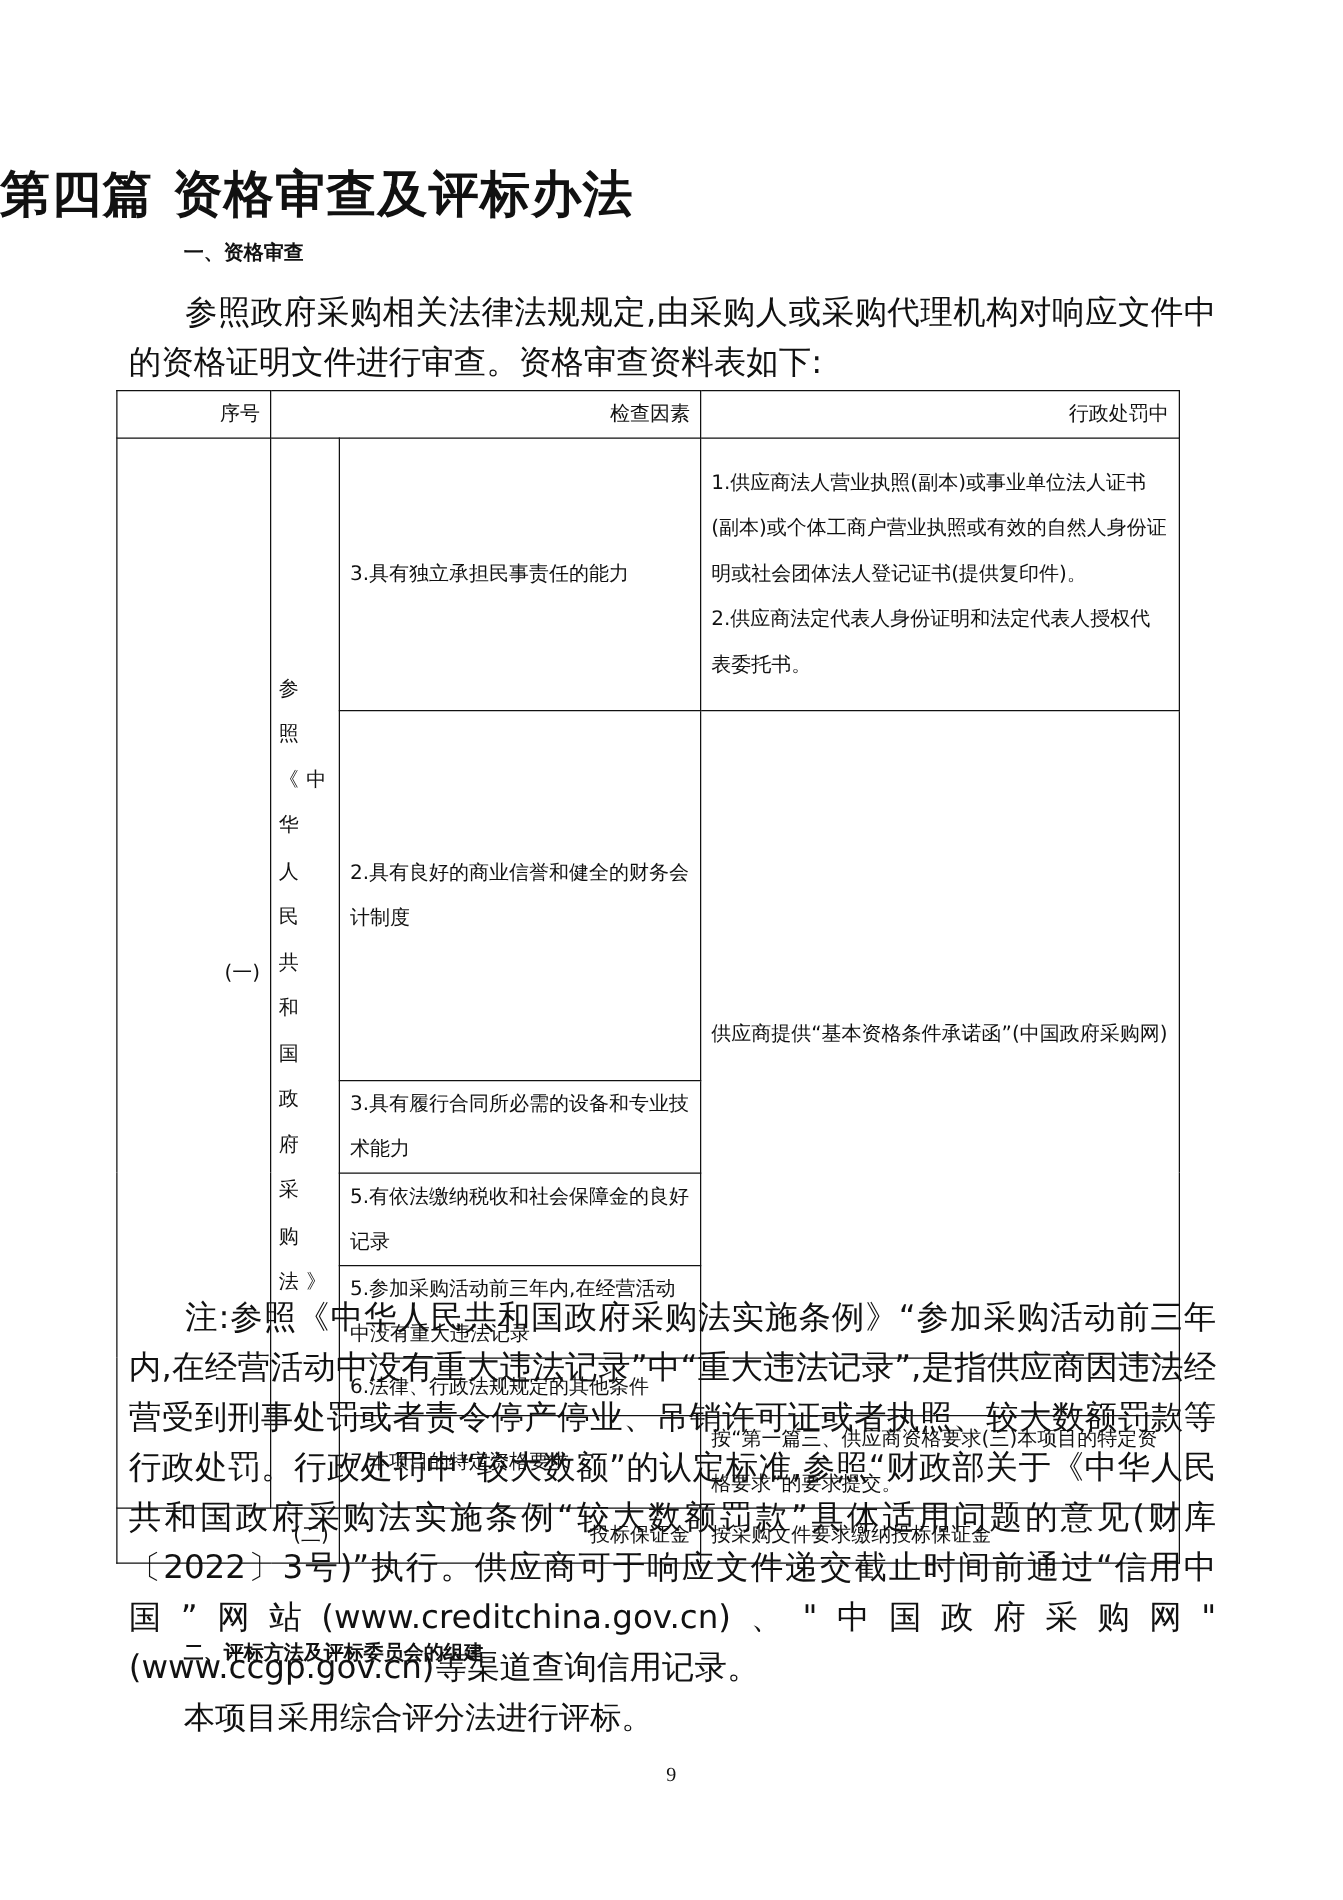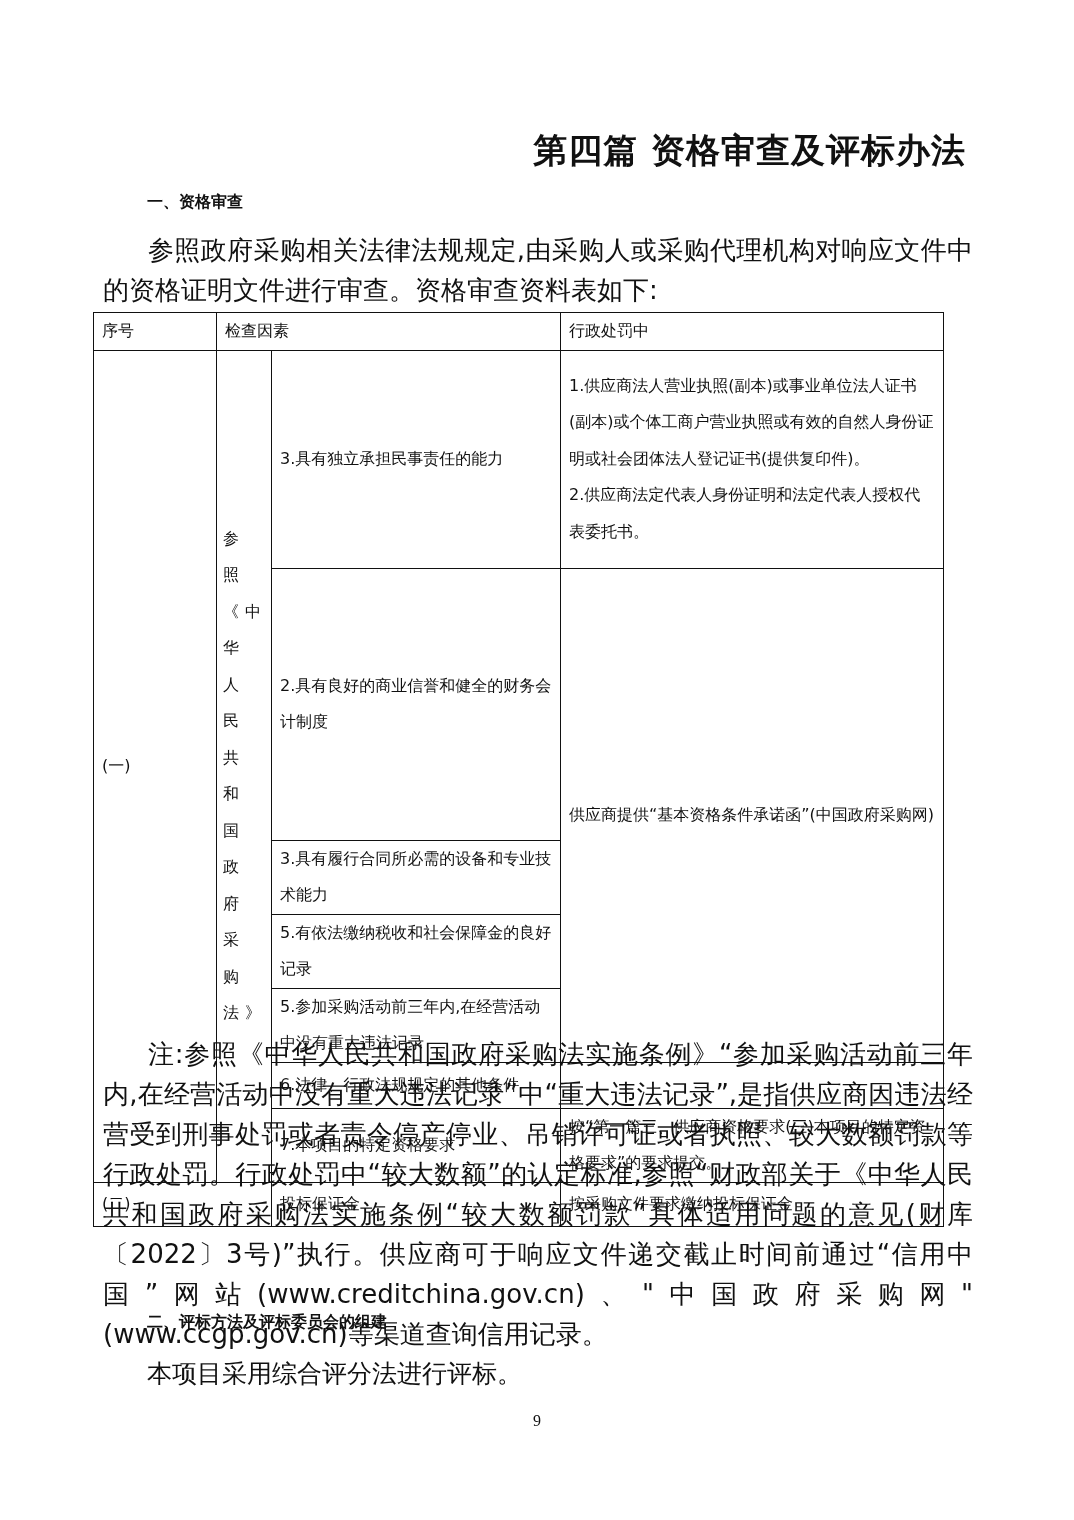--- a/index.html
+++ b/index.html
@@ -1,42 +1,42 @@
 <!DOCTYPE html>
 <html><head>
   <meta charset="utf-8">
   <style>
     html, body { margin: 0; padding: 0; background: #ffffff; }
     body {
       width: 1074px; height: 1520px; position: relative; overflow: hidden;
       font-family: "DejaVu Sans", "Liberation Sans", sans-serif; color: #111;
     }
     .title {
-      position: absolute; top: 128px; left: 0; width: 966px; text-align: right;
-      font-size: 34px; font-weight: bold; letter-spacing: 1px;
+      position: absolute; top: 128px; left: 0; width: 966px; text-align: left;
+      font-size: 40px; font-weight: bold; letter-spacing: 1px;
     }
     .h2 {
       position: absolute; left: 147px; font-size: 16px; font-weight: bold;
     }
     .para {
       position: absolute; left: 103px; width: 870px; font-size: 26px;
       line-height: 40px; text-indent: 45px; text-align: justify;
     }
     .plain { position: absolute; left: 147px; font-size: 25px; }
     table.q {
       position: absolute; top: 312px; left: 93px; width: 850px;
       border-collapse: collapse; table-layout: fixed; font-size: 16px;
     }
     table.q td {
       border: 1.5px solid #111; padding: 0 8px; vertical-align: middle;
       line-height: 36.5px;
     }
-    .c { text-align: left; }
+    .c { text-align: right; }
     .law {
-      padding: 0 6px !important; font-size: 16px; letter-spacing: 6px;
+      padding: 12px 6px !important; font-size: 16px; letter-spacing: 6px;
       line-height: 36.5px; word-break: break-all;
     }
     .pageno {
       position: absolute; top: 1412px; left: 0; width: 1074px; text-align: center;
       font-family: "Liberation Serif", serif; font-size: 16px;
     }
   </style>
 </head>
 <body>
 

